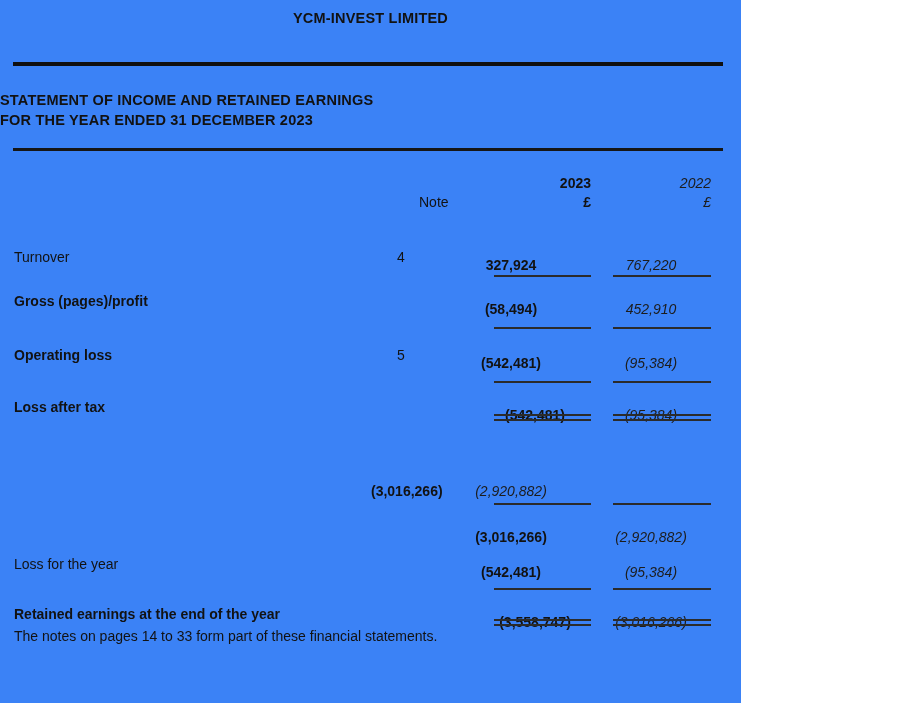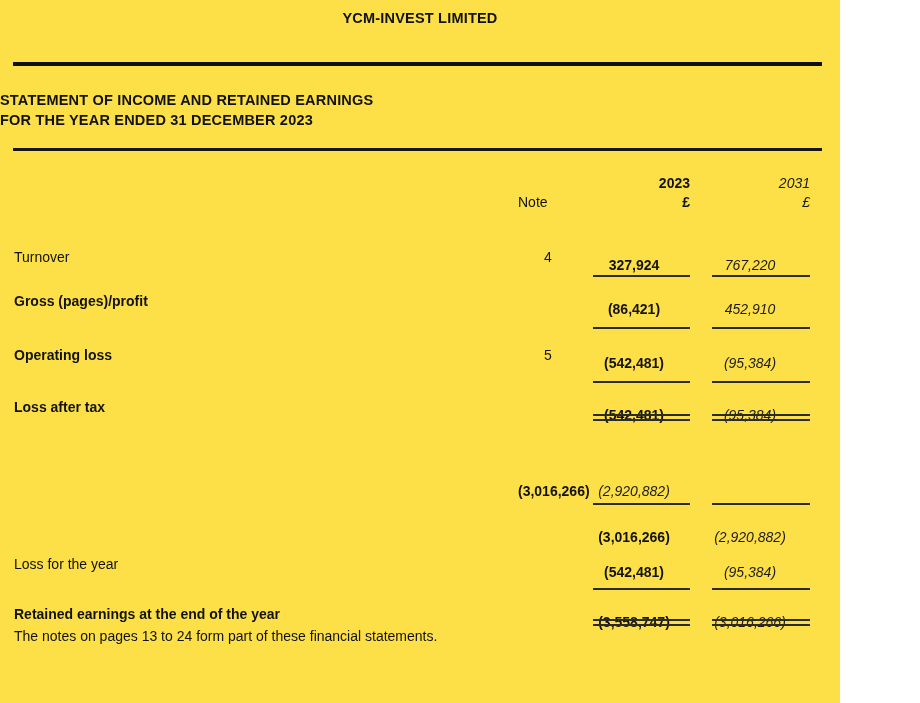--- a/index.html
+++ b/index.html
@@ -1,19 +1,19 @@
 <!DOCTYPE html>
 <html><head>
 <meta charset="utf-8">
 <style>
   html,body { margin:0; padding:0; background:#ffffff; }
   .page {
     position:relative;
-    width:840px; height:703px;
-    background:#fde047;
+    width:741px; height:703px;
+    background:#3b82f6;
     color:#121212;
     font-family:"Liberation Sans","DejaVu Sans",sans-serif;
     font-size:14px;
     overflow:hidden;
     box-sizing:border-box;
     padding-top:10px;
   }
   .company {
     text-align:center;
     font-weight:bold;
@@ -44,21 +44,21 @@
   .hdr-note { font-weight:normal; text-align:left; }
 
   .data-row { align-items:center; }
   .data-row .label { text-align:left; }
   .data-row .note { text-align:center; }
   .val { text-align:center; white-space:nowrap;margin-top:17px; }
   .v2023 { font-weight:bold; }
   .v2022 { font-style:italic; color:#1c1c1c; }
   .bold-label { font-weight:bold; }
 
-  .h28 { height:28px; }
+  .h28 { height:28px;gap:24px; }
   .h24 { height:24px; }
   .h22 { height:22px; }
 
   .rule-row { height:16px; align-items:center; }
   .vcell { display:flex; justify-content:flex-end; align-items:center; }
   .line { width:97px; height:0; border-top:2px solid #2b2b2b; }
   .line.w2 { width:98px; }
   .drule-row { height:8px; align-items:start; }
   .dline {
     width:97px; height:7px; box-sizing:border-box;
@@ -88,21 +88,21 @@
     <div>STATEMENT OF INCOME AND RETAINED EARNINGS</div>
     <div>FOR THE YEAR ENDED 31 DECEMBER 2023</div>
   </div>
 
   <div class="rule-thin"></div>
 
   <div class="grid-row header-row1">
     <span></span>
     <span></span>
     <span class="hdr-b">2023</span>
-    <span class="hdr-i">2031</span>
+    <span class="hdr-i">2022</span>
   </div>
   <div class="grid-row header-row2">
     <span></span>
     <span class="hdr-note">Note</span>
     <span class="hdr-b">£</span>
     <span class="hdr-i">£</span>
   </div>
 
   <div class="grid-row data-row h28 mt30">
     <span class="label">Turnover</span>
@@ -119,21 +119,21 @@
         <span class="line"></span>
       </span>
     <span class="vcell">
         <span class="line w2"></span>
       </span>
   </div>
 
   <div class="grid-row data-row h28">
     <span class="label bold-label">Gross (pages)/profit</span>
     <span class="note"></span>
-    <span class="val v2023">(86,421)</span>
+    <span class="val v2023">(58,494)</span>
     <span class="val v2022">452,910</span>
   </div>
 
 
   <div class="grid-row rule-row mt8">
     <span></span>
       <span></span>
     <span class="vcell">
         <span class="line"></span>
       </span>
@@ -231,15 +231,15 @@
     <span></span>
       <span></span>
     <span class="vcell">
         <span class="dline"></span>
       </span>
     <span class="vcell">
         <span class="dline w2"></span>
       </span>
   </div>
 
-  <div class="footer">The notes on pages 13 to 24 form part of these financial statements.</div>
+  <div class="footer">The notes on pages 14 to 33 form part of these financial statements.</div>
 
 </div>
 
 </body></html>

